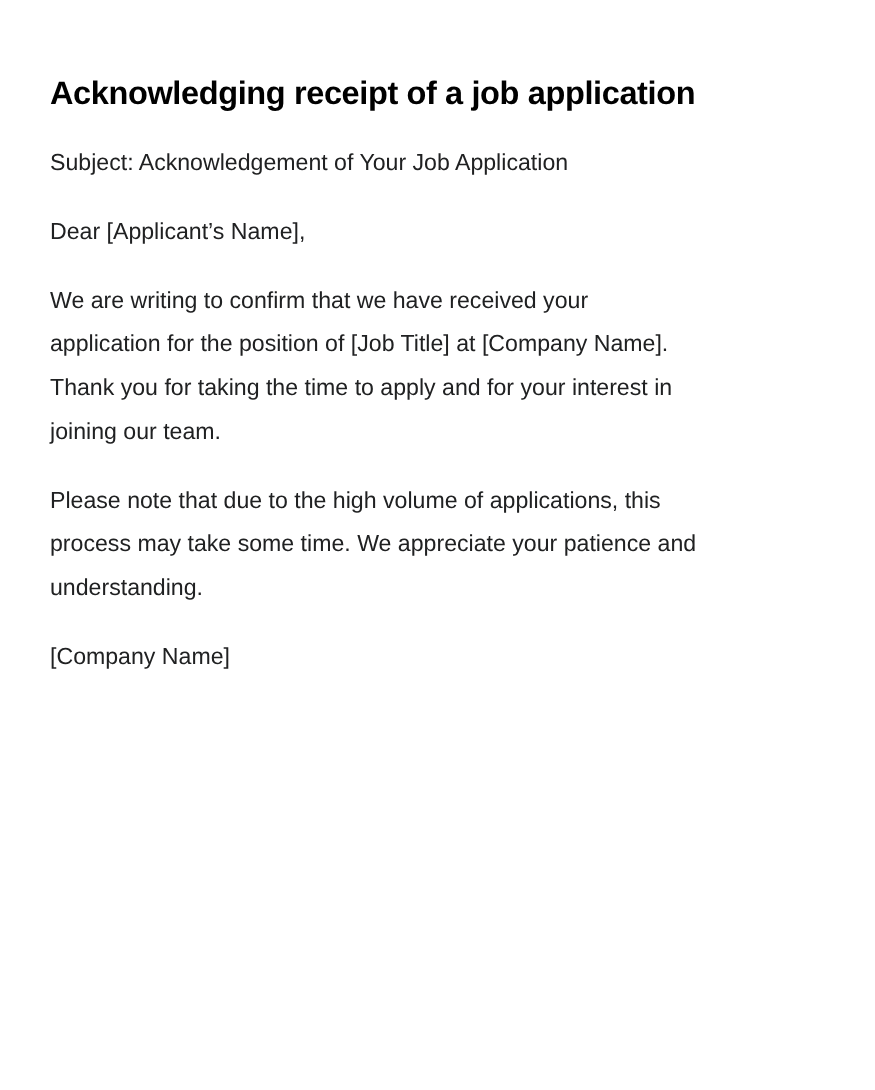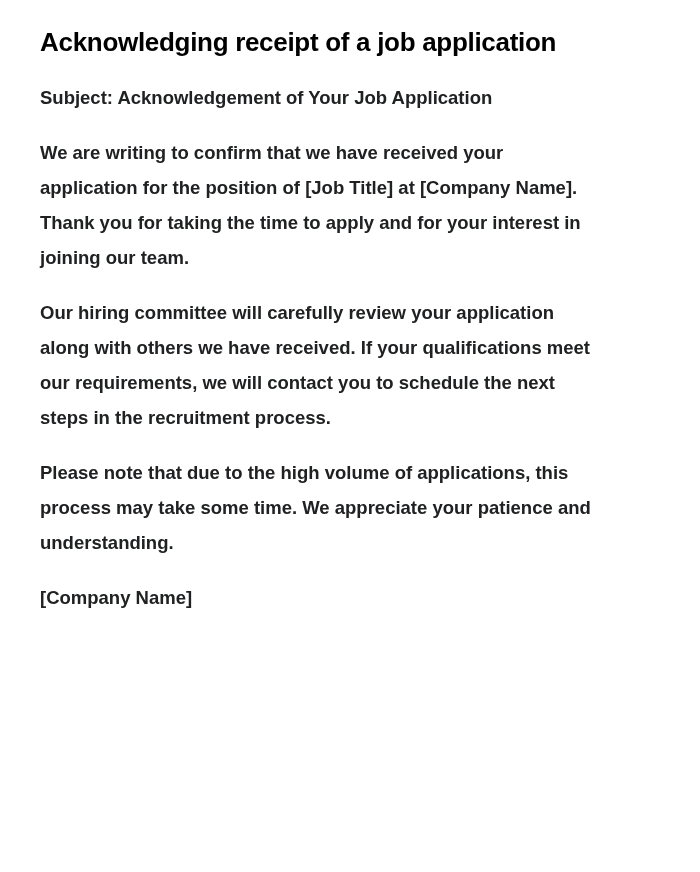--- a/index.html
+++ b/index.html
@@ -10,55 +10,53 @@
   }
   body {
     width: 700px;
     height: 872px;
     font-family: "Liberation Sans", sans-serif;
     color: #202122;
     overflow: hidden;
   }
   .doc {
     padding: 26px 44px 0 40px;
+    margin-top: 32px;
   }
   .doc h1 {
     margin: 0 0 21px 0;
     font-size: 26px;
     line-height: 33px;
     font-weight: 700;
     color: #000000;
     letter-spacing: -0.3px;
   }
   .doc p {
     margin: 0 0 20px 0;
     font-size: 18.5px;
     line-height: 35px;
-    font-weight: 700;
+    font-weight: 400;
     white-space: pre-line; 
   }
 </style>
 </head>
 <body>
 
 <div class="doc">
   <h1>Acknowledging receipt of a job application</h1>
 
   <p>Subject: Acknowledgement of Your Job Application</p>
 
+  <p>Dear [Applicant’s Name],</p>
 
   <p>We are writing to confirm that we have received your
 application for the position of [Job Title] at [Company Name].
 Thank you for taking the time to apply and for your interest in
 joining our team.</p>
 
-  <p>Our hiring committee will carefully review your application
-along with others we have received. If your qualifications meet
-our requirements, we will contact you to schedule the next
-steps in the recruitment process.</p>
 
   <p>Please note that due to the high volume of applications, this
 process may take some time. We appreciate your patience and
 understanding.</p>
 
 
 
 
   <p>[Company Name]</p>
 </div>

